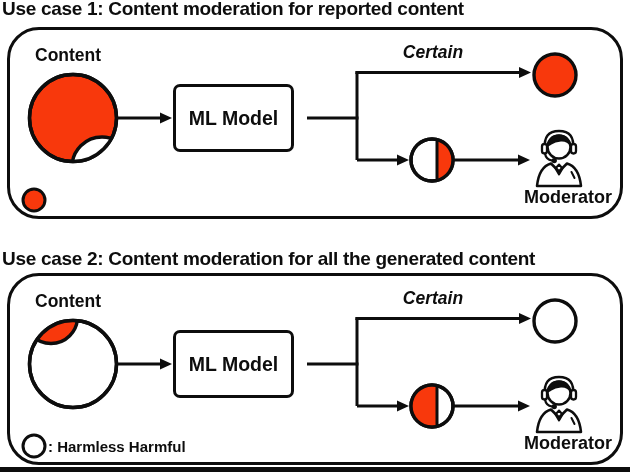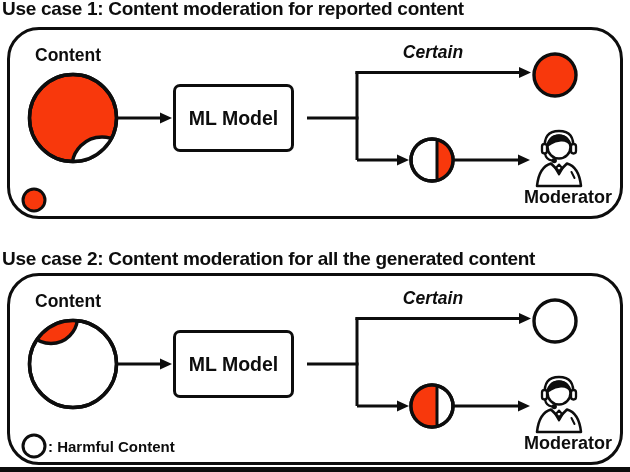--- a/index.html
+++ b/index.html
@@ -159,16 +159,16 @@
 
     <circle cx="27" cy="173" r="11" fill="#ffffff" stroke="#0D0D0D" stroke-width="3"></circle>
   </svg>
 
   <div class="lbl content-lbl">Content</div>
   <div class="lbl certain-lbl">Certain</div>
   <div class="mlbox">
     <span>ML Model</span>
   </div>
   <div class="lbl moderator-lbl">Moderator</div>
-  <div class="lbl legend-lbl">: Harmful Content</div>
+  <div class="lbl legend-lbl">: Harmless Harmful</div>
 </section>
 
 <div class="bottom-bar"></div>
 
 </body></html>

